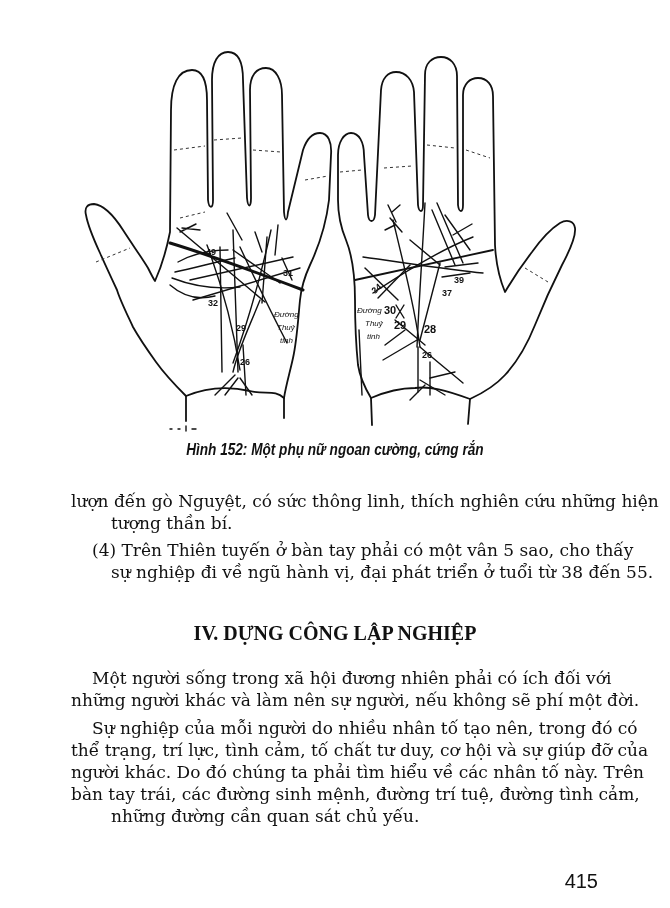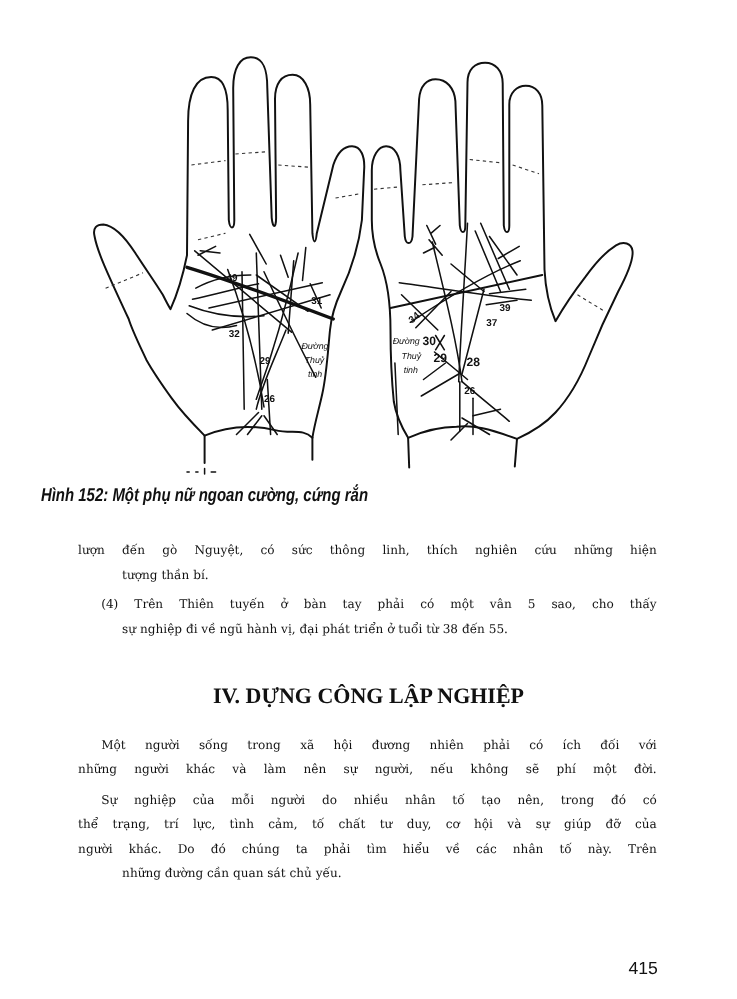--- a/index.html
+++ b/index.html
@@ -7,31 +7,31 @@
   .figure { position: absolute; left: 0; top: 0; width: 670px; height: 432px; text-align: right; }
   .figure svg { display: block; }
   .hand-outline { fill: none; stroke: #111; stroke-width: 1.8; stroke-linejoin: round; stroke-linecap: round; }
   .palm-line { fill: none; stroke: #111; stroke-width: 1.4; stroke-linecap: round; }
   .palm-line.thick { stroke-width: 3; }
   .crease { fill: none; stroke: #333; stroke-width: 1; stroke-dasharray: 3 3; }
   .lbl-num { font-family: "Liberation Sans", sans-serif; font-weight: bold; font-size: 9px; fill: #111; }
   .lbl-num.big { font-size: 11px; }
   .lbl-it { font-family: "Liberation Sans", sans-serif; font-style: italic; font-size: 8px; fill: #111; }
 
-  .caption { position: absolute; left: 0; top: 440px; width: 670px; text-align: left; line-height: 20px; }
+  .caption { position: absolute; left: 0; top: 440px; width: 670px; text-align: center; line-height: 20px; }
   .caption span { display: inline-block; font-family: "Liberation Sans", sans-serif; font-weight: bold; font-style: italic; font-size: 17px; transform: scaleX(0.8); transform-origin: center; white-space: nowrap; }
 
-  .para { position: absolute; left: 71px; width: 526px; font-family: "DejaVu Serif", serif; font-size: 11px; line-height: 22px; }
+  .para { position: absolute; left: 71px; width: 526px; font-family: "DejaVu Serif", serif; font-size: 17px; line-height: 22px; }
   .line { white-space: nowrap; }
   .line.j { text-align: justify; text-align-last: justify; }
   .line.l { text-align: left; margin-left: 40px; }
   .line.indent { padding-left: 21px; }
 
   .heading { position: absolute; left: 0; top: 621px; width: 670px; text-align: center; font-family: "Liberation Serif", serif; font-weight: bold; font-size: 20px; line-height: 24px; white-space: nowrap; }
-  .page-number { position: absolute; right: 72px; top: 872px; font-family: "Liberation Sans", sans-serif; font-size: 16px; line-height: 18px; }
+  .page-number { position: absolute; right: 72px; top: 872px; font-family: "Liberation Sans", sans-serif; font-size: 20px; line-height: 18px; }
 </style>
 </head>
 <body>
 
 <div class="figure">
   <svg width="670" height="432" viewBox="0 0 670 432">
 
     <g>
       <path class="hand-outline" d="M186,421 L186,396 C178,388 166,376 156,362 C146,348 138,336 133,327 C126,312 120,300 117,290 C110,275 104,262 100,253 C94,240 88,226 86,215 C84,207 88,204 94,204 C104,205 114,216 123,230 C132,244 142,258 148,268 C151,274 153,278 155,281 C160,270 166,252 170,232 L171,110 C171,85 178,70 192,70 C203,70 207,82 207,100 L208,200 C209,209 213,209 213,200 L212,80 C212,62 218,52 228,52 C239,52 243,62 243,80 L247,198 C248,208 251,208 251,198 L250,90 C250,76 256,68 266,68 C276,68 282,80 282,95 L284,212 C285,222 287,222 288,212 L303,150 C307,138 313,133 320,133 C328,133 332,142 331,155 L329,200 C326,225 318,248 310,265 C304,278 301,290 300,300 C298,320 297,340 293,358 C290,372 286,385 284,398 L284,418"></path>
       <path class="hand-outline" d="M186,396 C205,388 228,386 250,391 C265,395 275,389 284,398"></path>
@@ -154,16 +154,17 @@
 
 <div class="para" style="top:667px;">
   <div class="line j indent">Một người sống trong xã hội đương nhiên phải có ích đối với</div>
   <div class="line j">những người khác và làm nên sự người, nếu không sẽ phí một đời.</div>
 </div>
 
 <div class="para" style="top:717px;">
   <div class="line j indent">Sự nghiệp của mỗi người do nhiều nhân tố tạo nên, trong đó có</div>
   <div class="line j">thể trạng, trí lực, tình cảm, tố chất tư duy, cơ hội và sự giúp đỡ của</div>
   <div class="line j">người khác. Do đó chúng ta phải tìm hiểu về các nhân tố này. Trên</div>
+  <div class="line j">bàn tay trái, các đường sinh mệnh, đường trí tuệ, đường tình cảm,</div>
   <div class="line l">những đường cần quan sát chủ yếu.</div>
 </div>
 
 <div class="page-number">415</div>
 
 </body></html>

